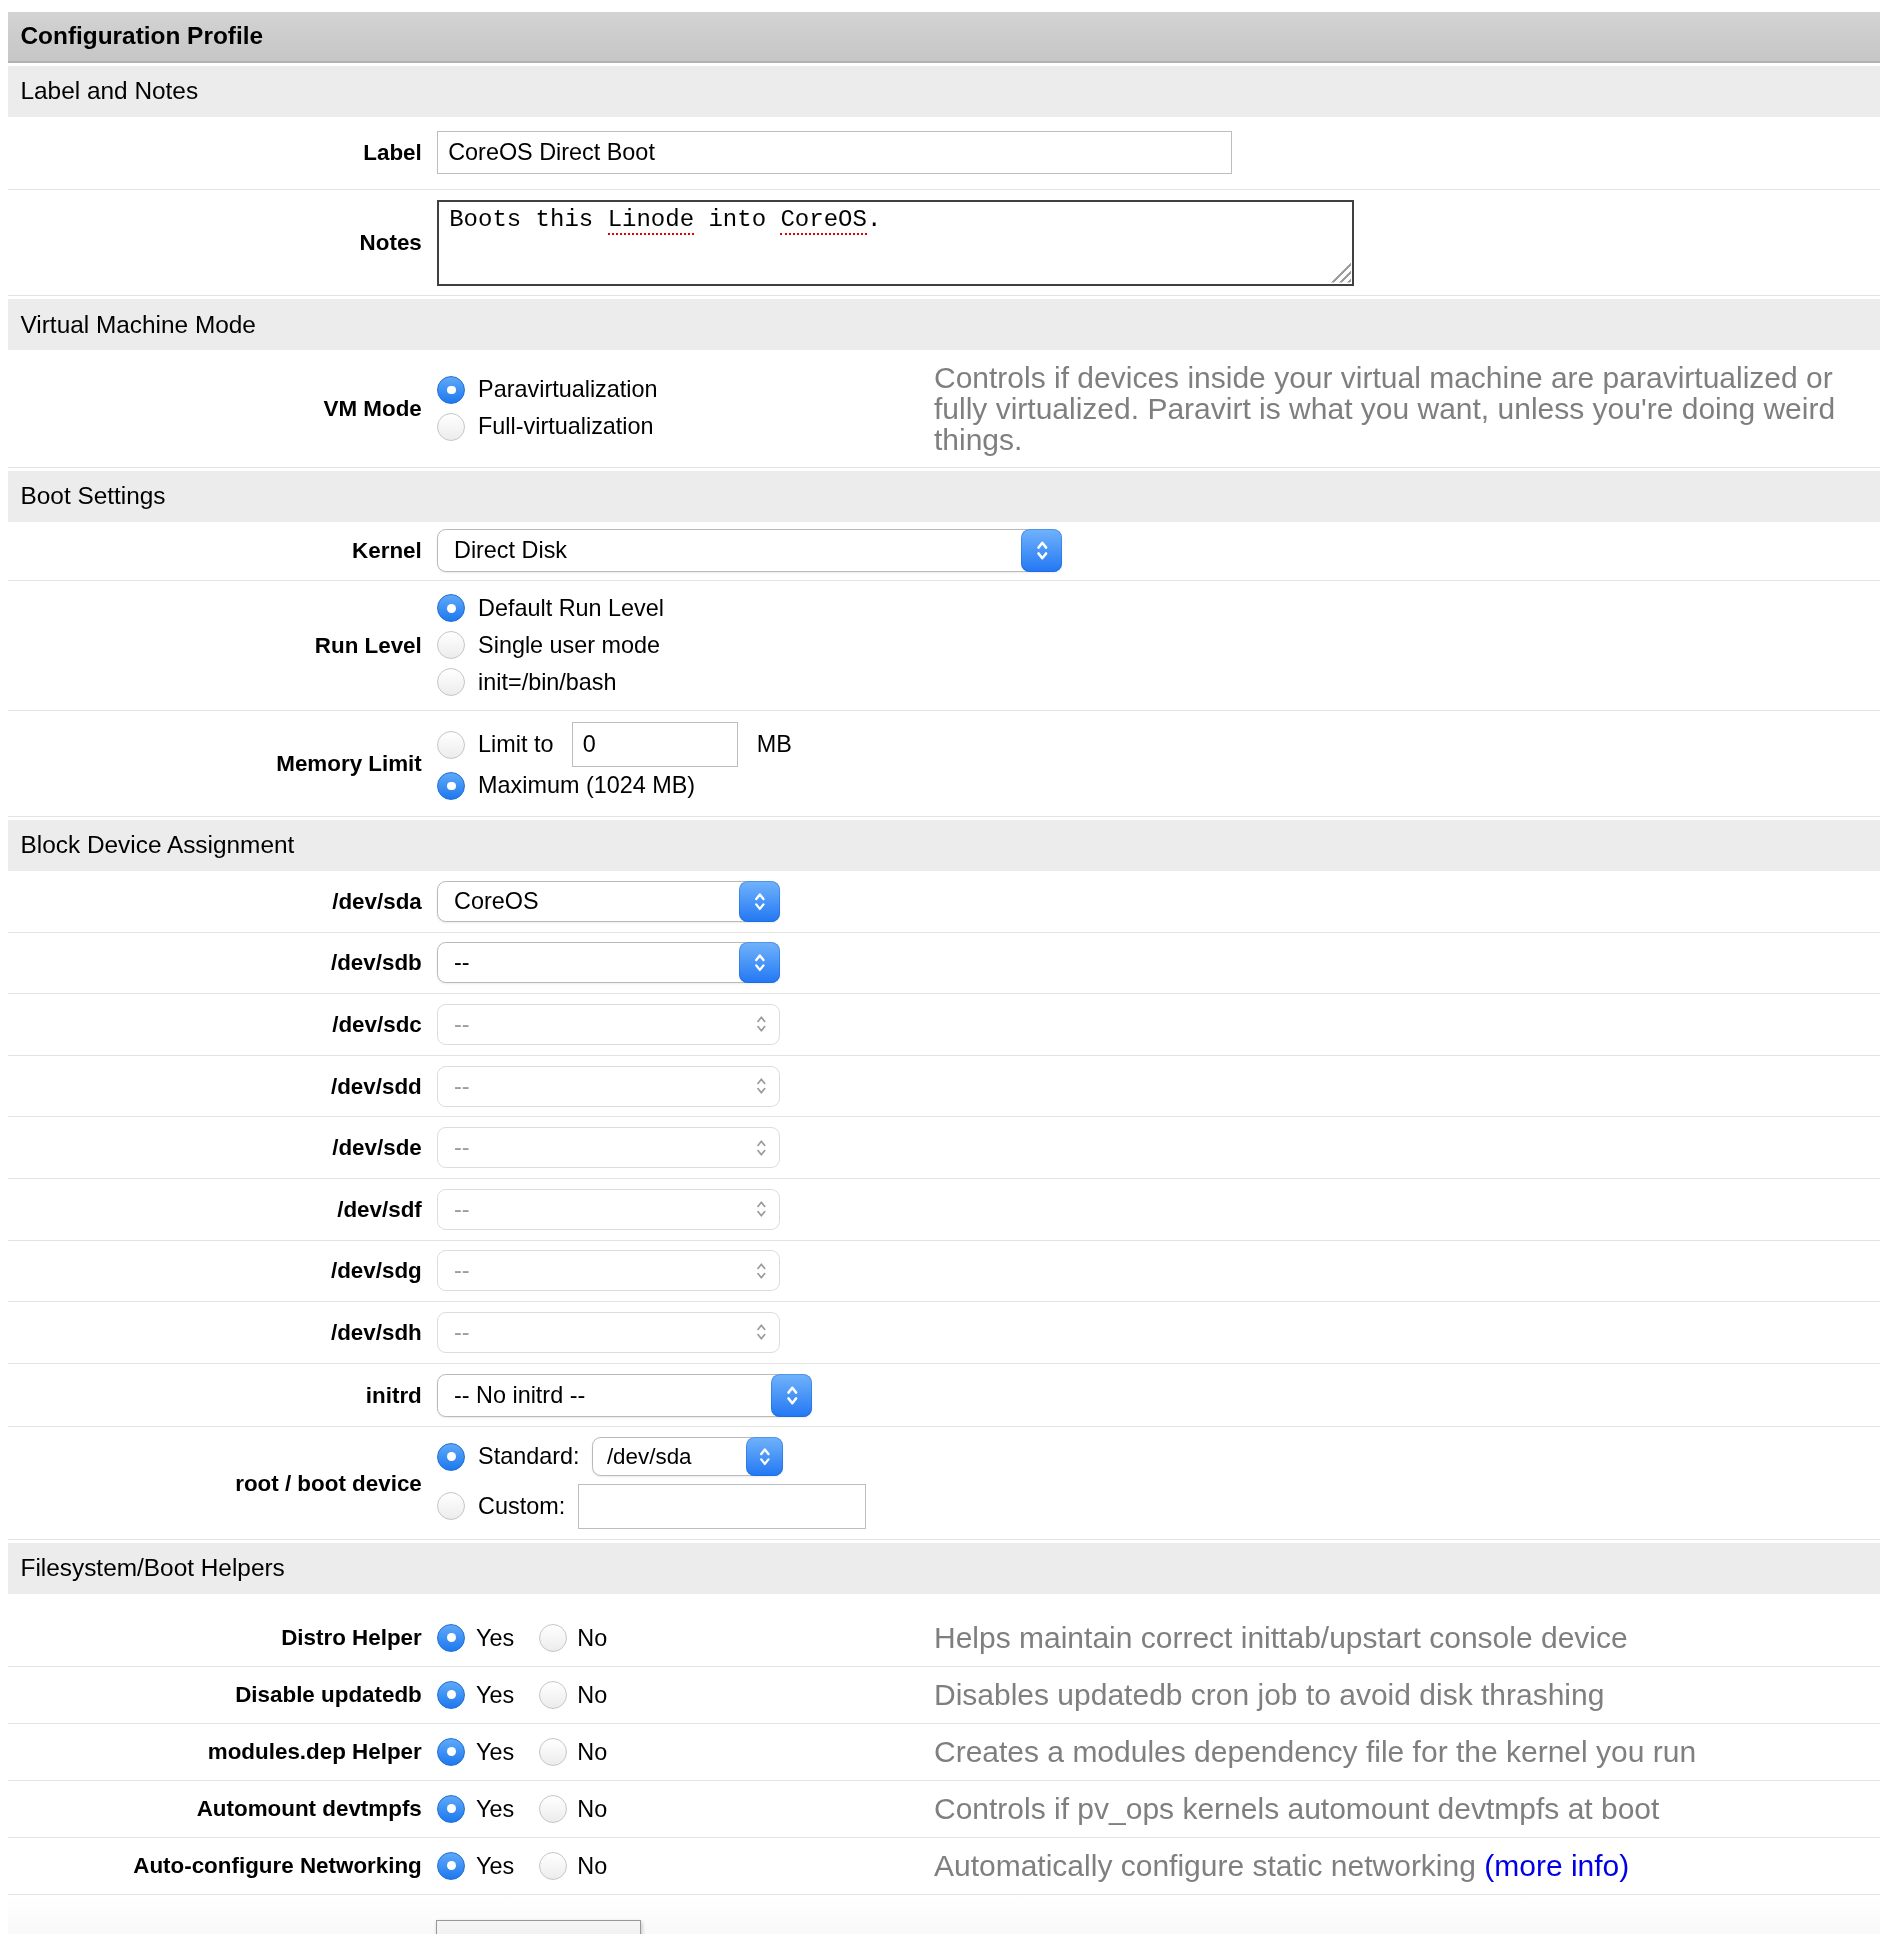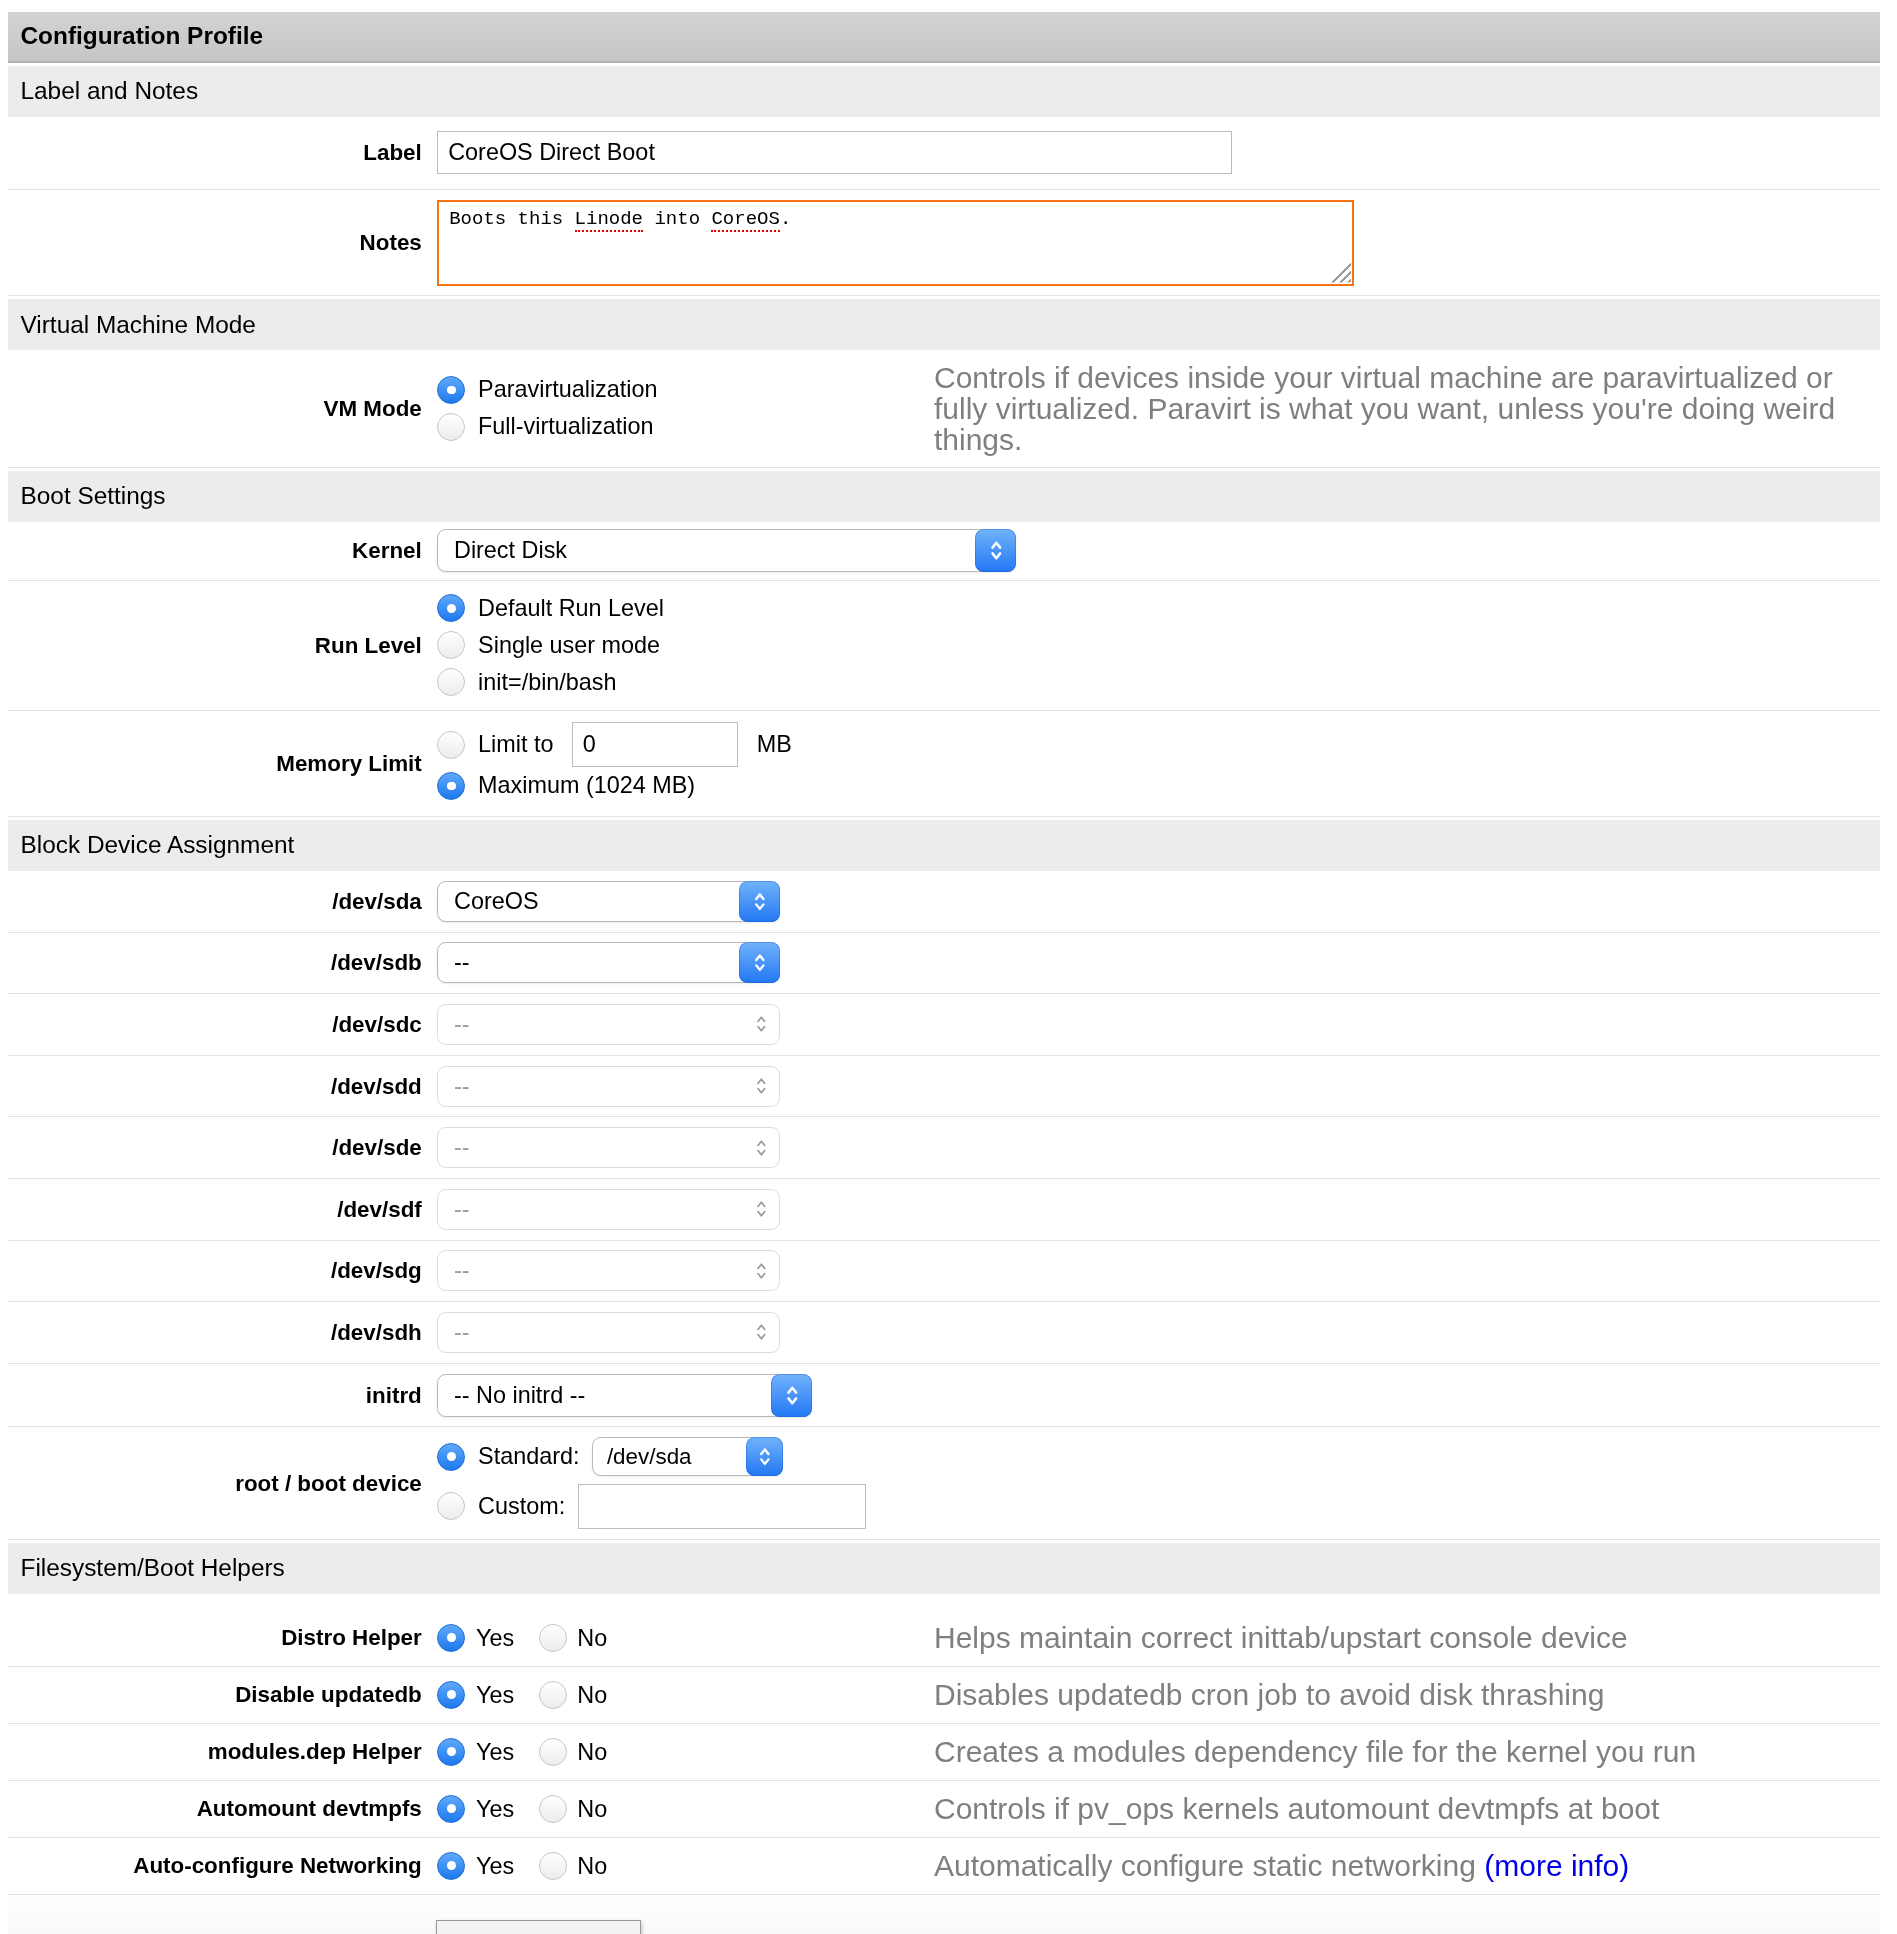--- a/index.html
+++ b/index.html
@@ -30,23 +30,23 @@
 
   .text-input{
     height:43px;border:1px solid #bdbdbd;font-size:23.4px;padding:0 9.8px;
     font-family:inherit;box-sizing:border-box;background:#fff;color:#000;
   }
   .label-input{width:795px;}
   .mem-input{width:166px;height:45px;margin:0 5.9px;}
   .custom-input{width:288px;height:45px;}
 
   .textarea{
-    width:917px;height:86px;border:2px solid #f97316;position:relative;
+    width:917px;height:86px;border:2px solid #404040;position:relative;
     background:#fff;box-sizing:border-box;padding:3.9px 9.8px;
-    font-family:"Liberation Mono","DejaVu Sans Mono",monospace;font-size:19px;line-height:29px;
+    font-family:"Liberation Mono","DejaVu Sans Mono",monospace;font-size:24px;line-height:29px;
   }
   .misspell{border-bottom:2.9px dotted #e00000;}
   .resize-grip{
     position:absolute;right:1px;bottom:1px;width:21.5px;height:21.5px;
     background:repeating-linear-gradient(135deg,transparent 0 3.9px,#9c9c9c 3.9px 5.9px);
     clip-path:polygon(100% 0,100% 100%,0 100%);
   }
 
   .radio{
     width:28px;height:28px;border-radius:50%;box-sizing:border-box;flex:0 0 auto;
@@ -68,21 +68,21 @@
     cursor:pointer;white-space:nowrap;
   }
   .msel .cap{
     position:absolute;top:-1px;right:-1px;bottom:-1px;width:41px;border-radius:8.8px;
     background:linear-gradient(#71b3fb,#2277f3);
     display:flex;align-items:center;justify-content:center;
     box-shadow:inset 0 0 0 1px rgba(20,90,200,.35);
   }
   .msel .chev-gray{position:absolute;right:11.7px;top:50%;transform:translateY(-50%);display:flex;}
   .msel.dis{border-color:#dcdcdc;color:#9c9c9c;box-shadow:none;}
-  .w-kernel{width:579px;}
+  .w-kernel{width:625px;}
   .w-dev{width:343px;height:41px;}
   .w-initrd{width:375px;}
   .w-std{width:191px;height:39px;font-size:22.4px;padding:0 43px 0 13.7px;}
   .w-std .cap{width:37px;}
 
   .yn{display:flex;align-items:flex-end;gap:10.7px;}
   .yn .radio.second{margin-left:13.7px;}
 
   .root-lines{display:flex;flex-direction:column;gap:7.8px;}
   .root-line{display:flex;align-items:center;gap:12.7px;}

